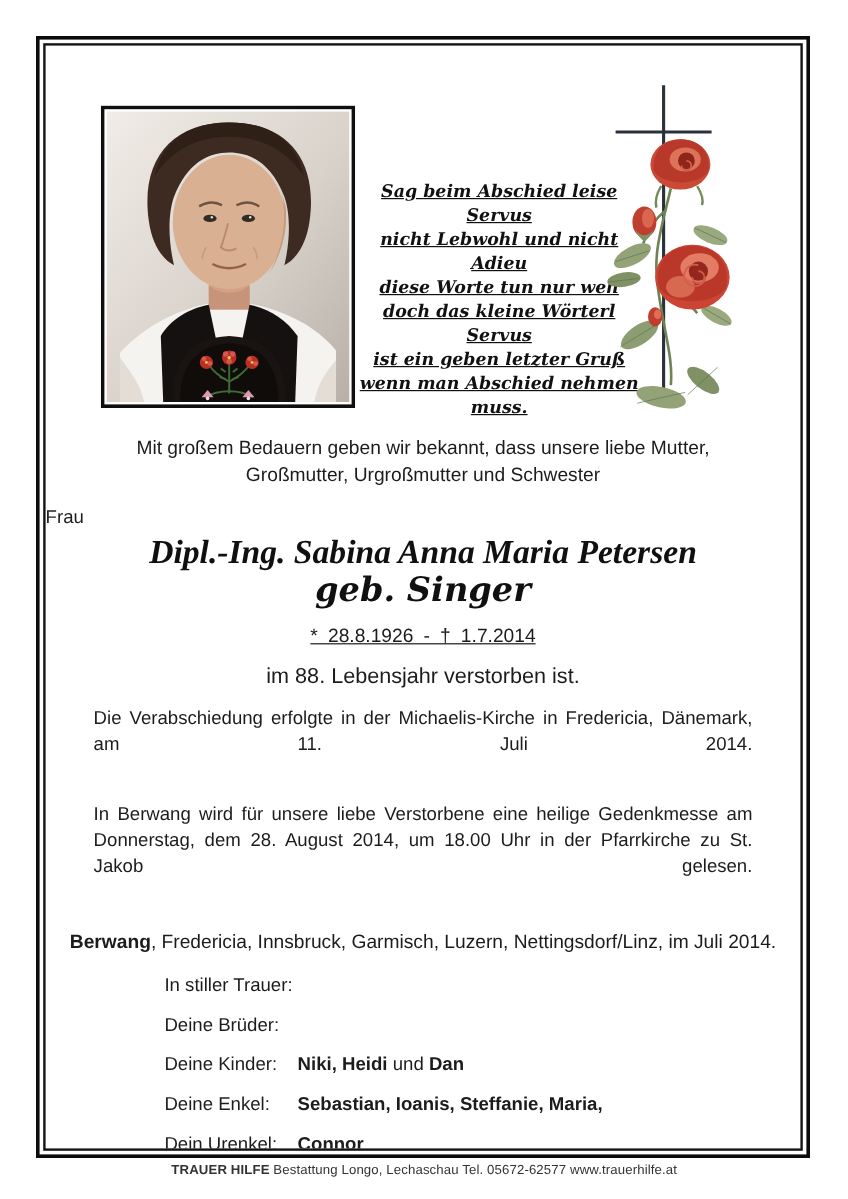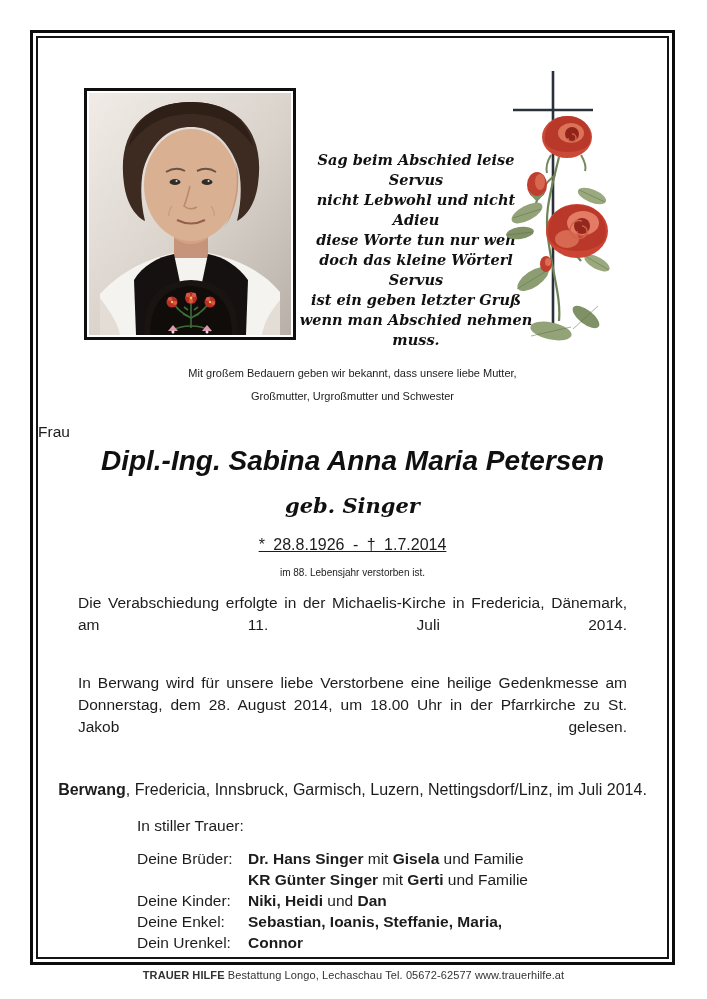--- a/index.html
+++ b/index.html
@@ -34,57 +34,57 @@
     position: absolute; left: 46px; top: 50px;
     width: 212px; height: 252px;
   }
   .photo-frame svg { display: block; width: 100%; height: 100%; }
 
   .poem {
     position: absolute; left: 256px; top: 112px; width: 244px;
     font-family: "DejaVu Serif", serif;
     font-style: italic; font-weight: bold;
     font-size: 14.5px; line-height: 20px;
-    text-align: center; color: #111;
+    text-align: center; color: #111; text-decoration: underline;
   }
 
   .rose-art {
     position: absolute; left: 455px; top: 25px;
     width: 175px; height: 288px;
   }
   .rose-art svg { display: block; width: 100%; height: 100%; }
 
   
-  .announce { margin-top: 8px; text-align: center; font-size: 11px; line-height: 23px; }
+  .announce { margin-top: 8px; text-align: center; font-size: 16px; line-height: 23px; }
   .salutation { margin-top: 15px; font-size: 15.5px; }
   .name {
     margin-top: 3px; text-align: center; white-space: nowrap;
-    font-family: Liberation Sans, sans-serif; font-style: italic; font-weight: bold;
+    font-family: Liberation Serif, serif; font-style: italic; font-weight: bold;
     font-size: 28px; line-height: 34px; color: #101010;
   }
   .maiden {
-    margin-top: 15px; text-align: center;
+    margin-top: 1px; text-align: center;
     font-family: "DejaVu Serif", serif; font-style: italic; font-weight: bold;
-    font-size: 21px; line-height: 26px; color: #101010;
+    font-size: 28px; line-height: 26px; color: #101010;
   }
   .dates { margin-top: 17px; text-align: center; font-size: 16px; word-spacing: 4px; text-decoration: underline; }
-  .age-line { margin-top: 13px; text-align: center; font-size: 10px; }
+  .age-line { margin-top: 13px; text-align: center; font-size: 18px; }
 
   p.just {
     margin: 14px 40px 0 40px;
     font-size: 15.5px; line-height: 22px;
     text-align: justify;
   }
   p.just::after { content: ""; display: inline-block; width: 100%; }
 
   .cities { margin-top: 21px; text-align: center; font-size: 16px; }
 
   .mourning { margin: 18px 0 0 99px; font-size: 15.5px; }
   .mourning .intro { margin-bottom: 13px; }
-  .mrow { display: flex; align-items: flex-start; }
+  .mrow { display: flex; align-items: flex-start; margin-top: 12px; }
   .mlabel { flex: 0 0 111px; line-height: 21px; }
   .mlines { line-height: 21px; }
 
   .footer {
     position: absolute; left: 0; right: 0; top: 969px;
     text-align: center; font-size: 11px; color: #333;
     letter-spacing: 0.1px;
   }
 </style>
 </head>
@@ -256,24 +256,20 @@
     <p class="just">Die Verabschiedung erfolgte in der Michaelis-Kirche in Fredericia, Dänemark, am 11. Juli 2014.</p>
     <p class="just">In Berwang wird für unsere liebe Verstorbene eine heilige Gedenkmesse am Donnerstag, dem 28. August 2014, um 18.00 Uhr in der Pfarrkirche zu St. Jakob gelesen.</p>
 
     <p class="cities"><span class="b">Berwang</span><span>, Fredericia, Innsbruck, Garmisch, Luzern, Nettingsdorf/Linz, im Juli 2014.</span></p>
 
     <div class="mourning">
       <div class="intro">In stiller Trauer:</div>
       <div>
           <div class="mrow">
             <div class="mlabel">Deine Brüder:</div>
-            <div class="mlines">
-              <div class="mline"><span class="b">Dr. Hans Singer</span><span> mit </span><span class="b">Gisela</span><span> und Familie</span></div>
-              <div class="mline"><span class="b">KR Günter Singer</span><span> mit </span><span class="b">Gerti</span><span> und Familie</span></div>
-            </div>
           </div>
           <div class="mrow">
             <div class="mlabel">Deine Kinder:</div>
             <div class="mlines">
               <div class="mline"><span class="b">Niki,</span><span> </span><span class="b">Heidi</span><span> und </span><span class="b">Dan</span></div>
             </div>
           </div>
           <div class="mrow">
             <div class="mlabel">Deine Enkel:</div>
             <div class="mlines">

